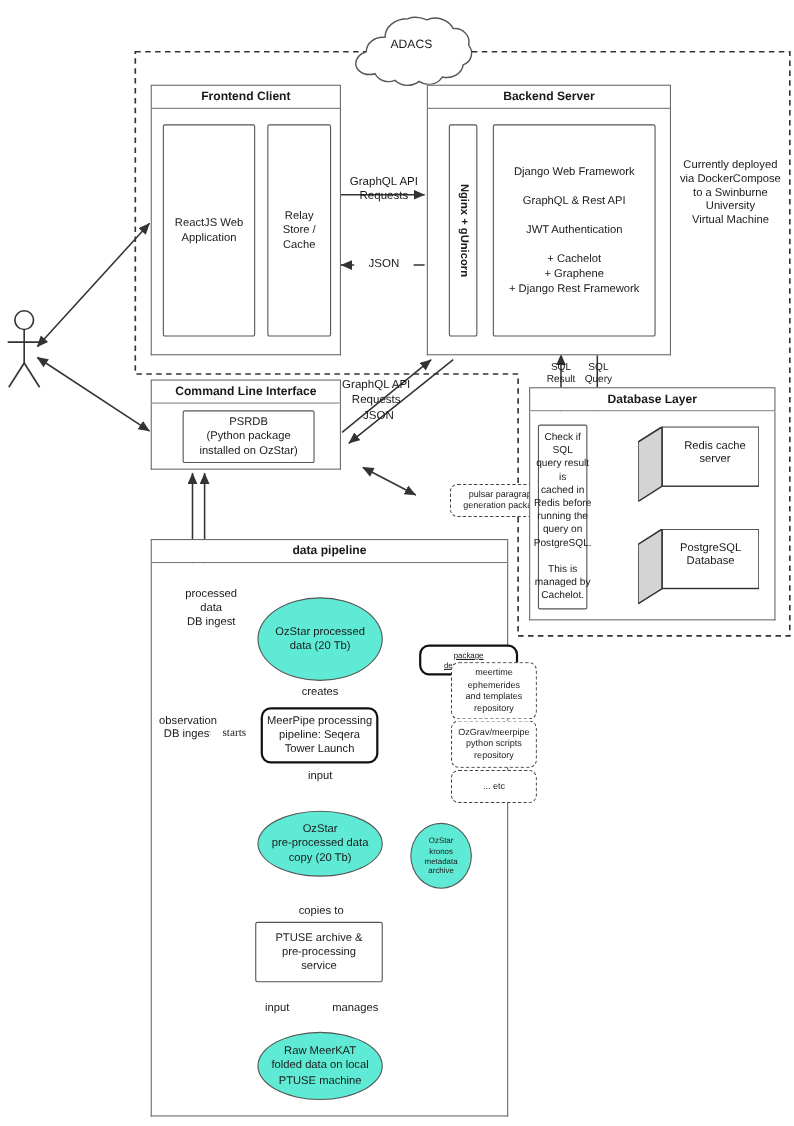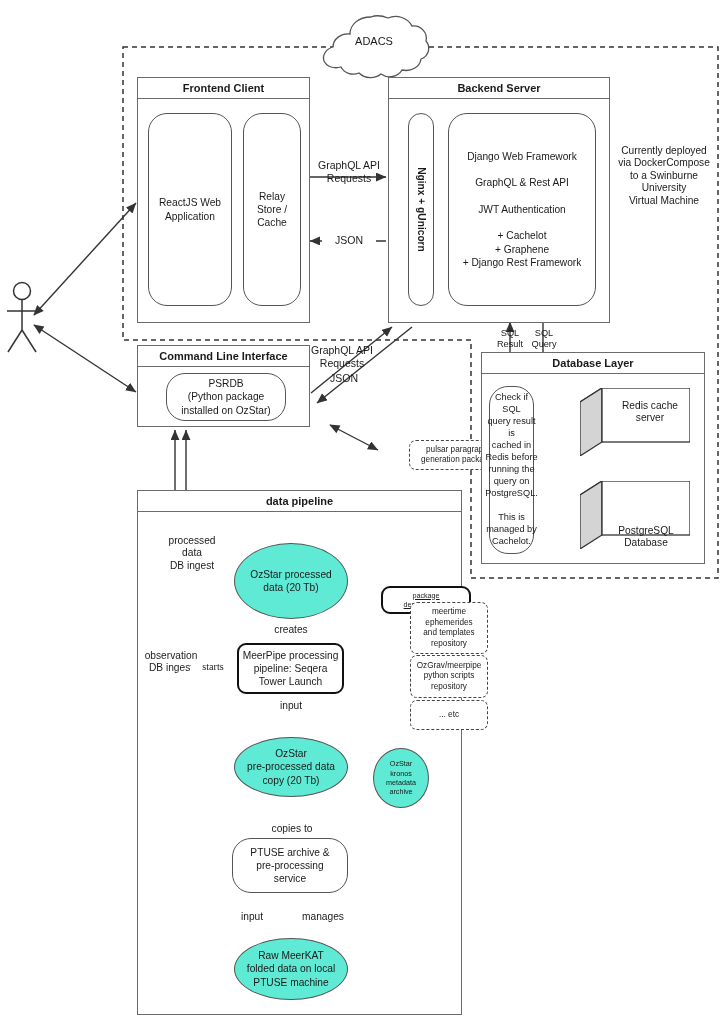--- a/index.html
+++ b/index.html
@@ -6,21 +6,21 @@
   body{width:722px;height:1024px;position:relative;overflow:hidden;
        font-family:"Liberation Sans","DejaVu Sans",sans-serif;color:#1a1a1a;}
   #stage{position:absolute;left:0;top:0;width:722px;height:1024px;}
   svg.layer{position:absolute;left:0;top:0;width:722px;height:1024px;pointer-events:none;}
   .lbl{position:absolute;text-align:center;line-height:1.22;white-space:pre-line;}
   .box{position:absolute;box-sizing:border-box;background:#fff;border:1.4px solid #6b6b6b;}
   .boxhdr{position:absolute;box-sizing:border-box;border:1.4px solid #6b6b6b;
           border-bottom:1.4px solid #6b6b6b;background:#fff;
           display:flex;align-items:center;justify-content:center;font-weight:bold;}
   .rrect{position:absolute;box-sizing:border-box;background:#fff;border:1.3px solid #555;
-         border-radius:19px;display:flex;align-items:center;justify-content:center;
+         border-radius:2px;display:flex;align-items:center;justify-content:center;
          text-align:center;line-height:1.3;}
   .rrect-bold{border-width:2px;border-color:#111;border-radius:9px;}
   .dashb{position:absolute;box-sizing:border-box;background:#fff;border:1.3px dashed #444;
          border-radius:7px;display:flex;align-items:center;justify-content:center;
          text-align:center;line-height:1.28;}
   .ell{position:absolute;box-sizing:border-box;background:#5eead4;border:1.3px solid #555;
        border-radius:50%;display:flex;align-items:center;justify-content:center;
        text-align:center;line-height:1.3;}
   .vtext{position:absolute;display:flex;align-items:center;justify-content:center;}
   .vtext span{transform:rotate(90deg);white-space:nowrap;font-weight:bold;}
@@ -234,21 +234,21 @@
     <div class="lbl fs10" style="left:22px;top:12px;width:96px;">Redis cache
 server</div>
   </div>
 
   <div class="cube" style="left:580px;top:481px;width:110px;height:68px;">
     <svg viewBox="0 0 110 68" width="110" height="68" style="display:block;">
       <polygon points="0,14 22,0 110,0 110,14" fill="#ececec" stroke="#333" stroke-width="1.3"></polygon>
       <polygon points="0,14 22,0 22,54 0,68" fill="#d4d4d4" stroke="#333" stroke-width="1.3"></polygon>
       <rect x="22" y="0" width="88" height="54" fill="#ffffff" stroke="#333" stroke-width="1.3"></rect>
     </svg>
-    <div class="lbl fs10" style="left:22px;top:12px;width:88px;margin-top:32px;">PostgreSQL
+    <div class="lbl fs10" style="left:22px;top:12px;width:88px;">PostgreSQL
 Database</div>
   </div>
 
   <div class="boxhdr fs11" style="left:137px;top:490px;width:325px;height:22px;">data pipeline</div>
   <div class="box" style="left:137px;top:512px;width:325px;height:503px;border-top:none;"></div>
 
   <div class="lbl fs10" style="left:155px;top:519px;width:74px;margin-top:16px;">processed
 data
 DB ingest</div>
   <div class="lbl fs10" style="left:133px;top:650px;width:76px;">observation

